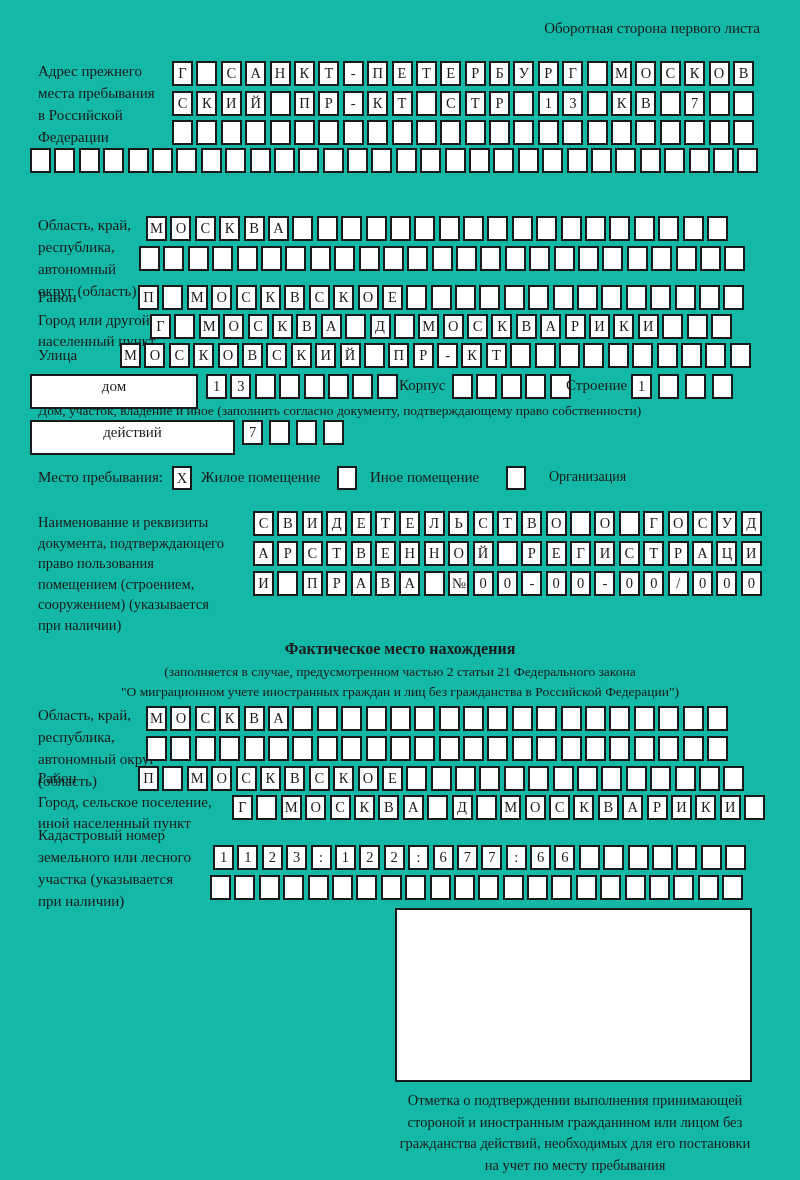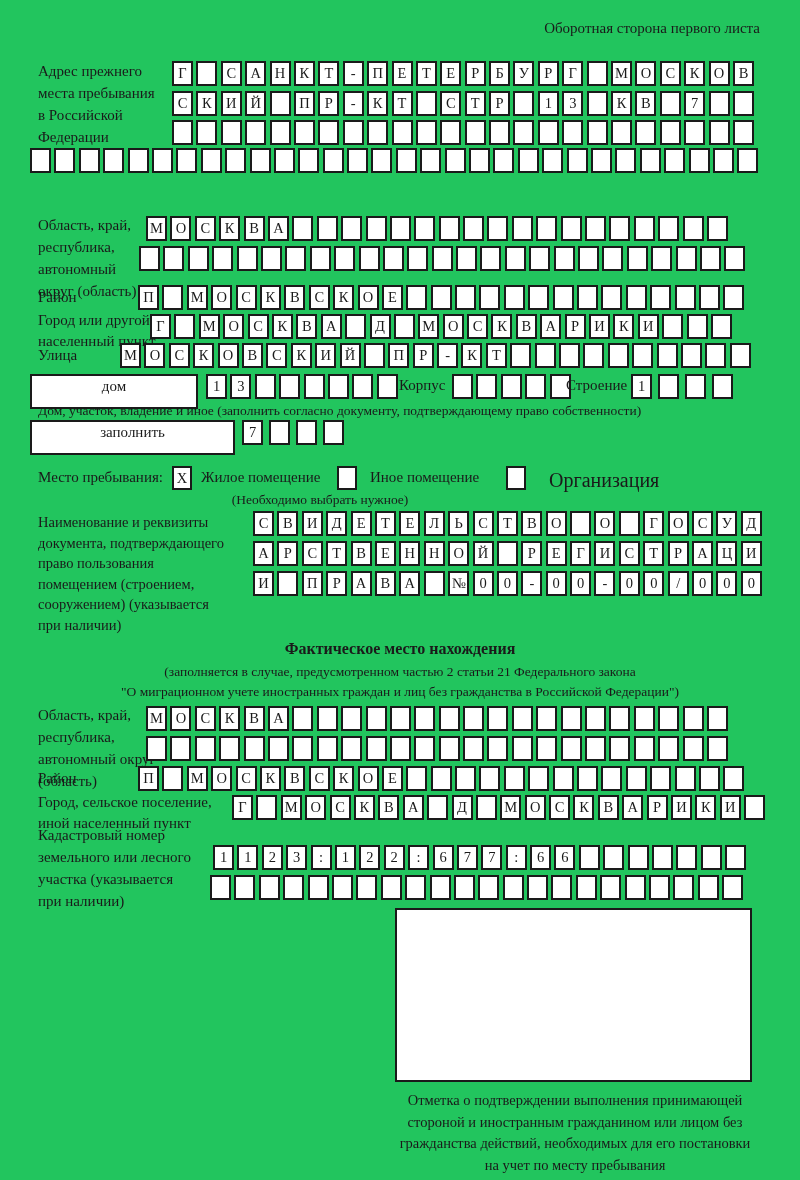--- a/index.html
+++ b/index.html
@@ -1,19 +1,19 @@
 <!DOCTYPE html>
 <html><head>
 <meta charset="utf-8">
 <style>
   html,body{margin:0;padding:0;background:#fff;}
   #page{
     position:relative;
     width:800px;height:1180px;
-    background:#22c55e;
+    background:#14b8a6;
     color:#1a1a1a;
     font-family:"Liberation Serif","DejaVu Serif",serif;
     overflow:hidden;
   }
   .abs{position:absolute;}
   .lbl{white-space:pre-line;font-size:15px;line-height:22px;}
   .lbl-tight{white-space:pre-line;font-size:14.5px;line-height:20.5px;}
   .note{font-size:13.5px;}
   .center{text-align:center;width:800px;left:0;}
   .title{font-weight:bold;font-size:16px;}
@@ -74,31 +74,30 @@
   <div class="abs boxrow" style="left:120px;top:343px;"><span class="cell">М</span><span class="cell">О</span><span class="cell">С</span><span class="cell">К</span><span class="cell">О</span><span class="cell">В</span><span class="cell">С</span><span class="cell">К</span><span class="cell">И</span><span class="cell">Й</span><span class="cell"></span><span class="cell">П</span><span class="cell">Р</span><span class="cell">-</span><span class="cell">К</span><span class="cell">Т</span><span class="cell"></span><span class="cell"></span><span class="cell"></span><span class="cell"></span><span class="cell"></span><span class="cell"></span><span class="cell"></span><span class="cell"></span><span class="cell"></span><span class="cell"></span></div>
 
   <div class="abs bigbox" style="left:30px;top:374px;width:168px;">дом</div>
   <div class="abs boxrow" style="left:206px;top:374px;"><span class="cell">1</span><span class="cell">3</span><span class="cell"></span><span class="cell"></span><span class="cell"></span><span class="cell"></span><span class="cell"></span><span class="cell"></span></div>
   <div class="abs" style="left:399px;top:377px;font-size:15px;">Корпус</div>
   <div class="abs boxrow" style="left:452px;top:374px;"><span class="cell"></span><span class="cell"></span><span class="cell"></span><span class="cell"></span><span class="cell"></span></div>
   <div class="abs" style="left:566px;top:377px;font-size:15px;">Строение</div>
   <div class="abs boxrow" style="left:631px;top:374px;"><span class="cell wide">1</span><span class="cell wide"></span><span class="cell wide"></span><span class="cell wide"></span></div>
   <div class="abs note" style="left:38px;top:403px;">Дом, участок, владение и иное (заполнить согласно документу, подтверждающему право собственности)</div>
 
-  <div class="abs bigbox" style="left:30px;top:420px;width:205px;">заполнить</div>
+  <div class="abs bigbox" style="left:30px;top:420px;width:205px;">действий</div>
   <div class="abs boxrow" style="left:242px;top:420px;"><span class="cell wide">7</span><span class="cell wide"></span><span class="cell wide"></span><span class="cell wide"></span></div>
 
   <div class="abs" style="left:38px;top:469px;font-size:15px;">Место пребывания:</div>
   <span class="abs chk" style="left:172px;top:466px;">X</span>
   <div class="abs" style="left:201px;top:469px;font-size:15px;">Жилое помещение</div>
   <span class="abs chk" style="left:337px;top:466px;"></span>
   <div class="abs" style="left:370px;top:469px;font-size:15px;">Иное помещение</div>
   <span class="abs chk" style="left:506px;top:466px;"></span>
-  <div class="abs" style="left:549px;top:469px;font-size:20px;">Организация</div>
-  <div class="abs note" style="left:160px;top:492px;width:320px;text-align:center;">(Необходимо выбрать нужное)</div>
+  <div class="abs" style="left:549px;top:469px;font-size:14px;">Организация</div>
 
   <div class="abs lbl-tight" style="left:38px;top:512px;">Наименование и реквизиты
 документа, подтверждающего
 право пользования
 помещением (строением,
 сооружением) (указывается
 при наличии)</div>
   <div class="abs boxrow" style="left:253px;top:511px;"><span class="cell">С</span><span class="cell">В</span><span class="cell">И</span><span class="cell">Д</span><span class="cell">Е</span><span class="cell">Т</span><span class="cell">Е</span><span class="cell">Л</span><span class="cell">Ь</span><span class="cell">С</span><span class="cell">Т</span><span class="cell">В</span><span class="cell">О</span><span class="cell"></span><span class="cell">О</span><span class="cell"></span><span class="cell">Г</span><span class="cell">О</span><span class="cell">С</span><span class="cell">У</span><span class="cell">Д</span></div>
   <div class="abs boxrow" style="left:253px;top:541px;"><span class="cell">А</span><span class="cell">Р</span><span class="cell">С</span><span class="cell">Т</span><span class="cell">В</span><span class="cell">Е</span><span class="cell">Н</span><span class="cell">Н</span><span class="cell">О</span><span class="cell">Й</span><span class="cell"></span><span class="cell">Р</span><span class="cell">Е</span><span class="cell">Г</span><span class="cell">И</span><span class="cell">С</span><span class="cell">Т</span><span class="cell">Р</span><span class="cell">А</span><span class="cell">Ц</span><span class="cell">И</span></div>
   <div class="abs boxrow" style="left:253px;top:571px;"><span class="cell">И</span><span class="cell"></span><span class="cell">П</span><span class="cell">Р</span><span class="cell">А</span><span class="cell">В</span><span class="cell">А</span><span class="cell"></span><span class="cell">№</span><span class="cell">0</span><span class="cell">0</span><span class="cell">-</span><span class="cell">0</span><span class="cell">0</span><span class="cell">-</span><span class="cell">0</span><span class="cell">0</span><span class="cell">/</span><span class="cell">0</span><span class="cell">0</span><span class="cell">0</span></div>

